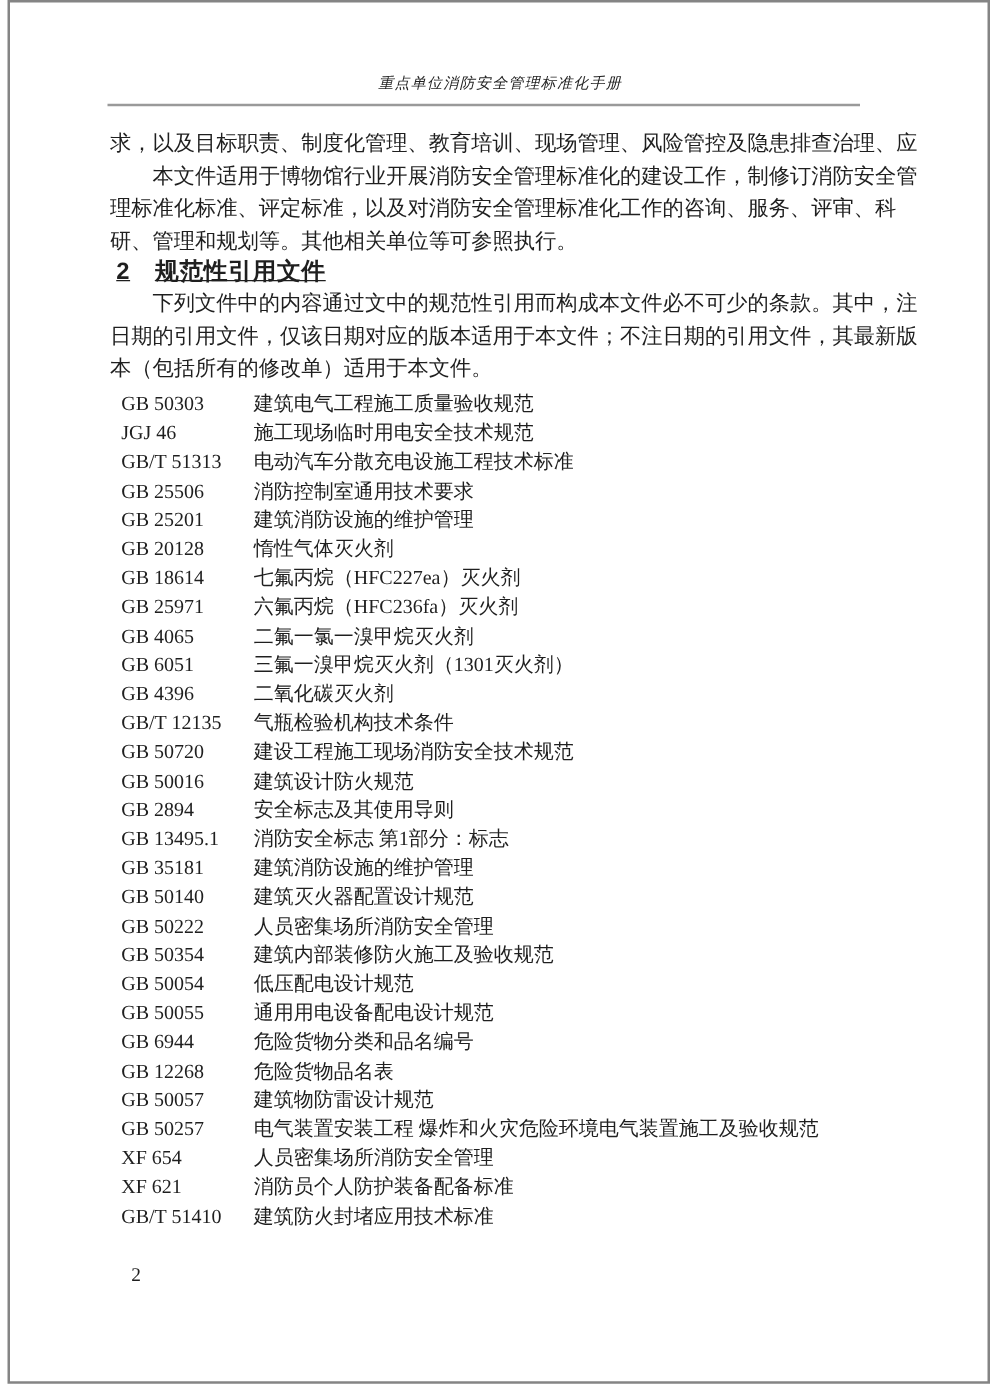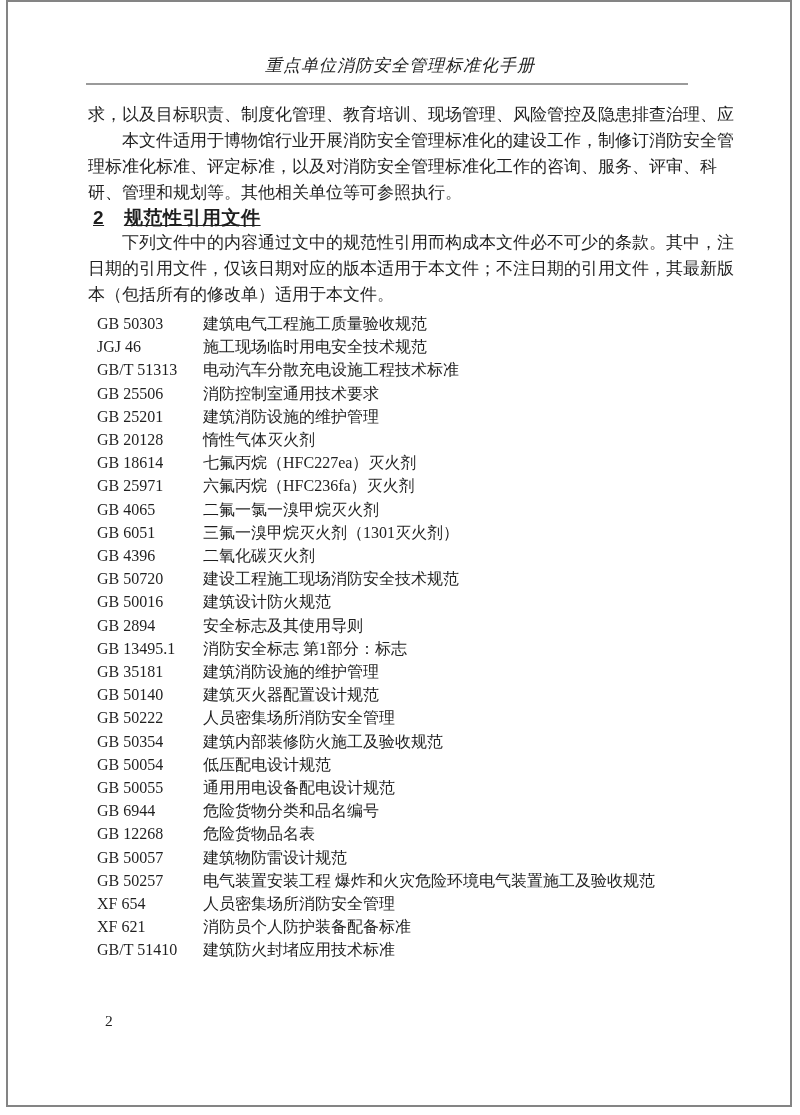--- a/index.html
+++ b/index.html
@@ -20,21 +20,21 @@
   .frame{
     position:absolute;left:6px;top:0;
     width:786px;height:1107px;
     border:2px solid var(--frame);
     box-sizing:border-box;
     pointer-events:none;
   }
   .running-title{
     position:absolute;top:53px;left:0;width:800px;
     text-align:center;
-    font-size:17px;line-height:26px;
+    font-size:12px;line-height:26px;
     font-style:italic;
     letter-spacing:1px;
   }
   .header-rule{
     position:absolute;top:83px;left:86px;
     width:602px;height:2px;
     background:var(--rule);
   }
   .content{
     position:absolute;left:88px;top:102px;width:600px;
@@ -146,20 +146,24 @@
         </div>
         <div class="ref-row">
           <span class="ref-code">GB 6051</span>
           <span class="ref-title">三氟一溴甲烷灭火剂（1301灭火剂）</span>
         </div>
         <div class="ref-row">
           <span class="ref-code">GB 4396</span>
           <span class="ref-title">二氧化碳灭火剂</span>
         </div>
         <div class="ref-row">
+          <span class="ref-code">GB/T 12135</span>
+          <span class="ref-title">气瓶检验机构技术条件</span>
+        </div>
+        <div class="ref-row">
           <span class="ref-code">GB 50720</span>
           <span class="ref-title">建设工程施工现场消防安全技术规范</span>
         </div>
         <div class="ref-row">
           <span class="ref-code">GB 50016</span>
           <span class="ref-title">建筑设计防火规范</span>
         </div>
         <div class="ref-row">
           <span class="ref-code">GB 2894</span>
           <span class="ref-title">安全标志及其使用导则</span>

